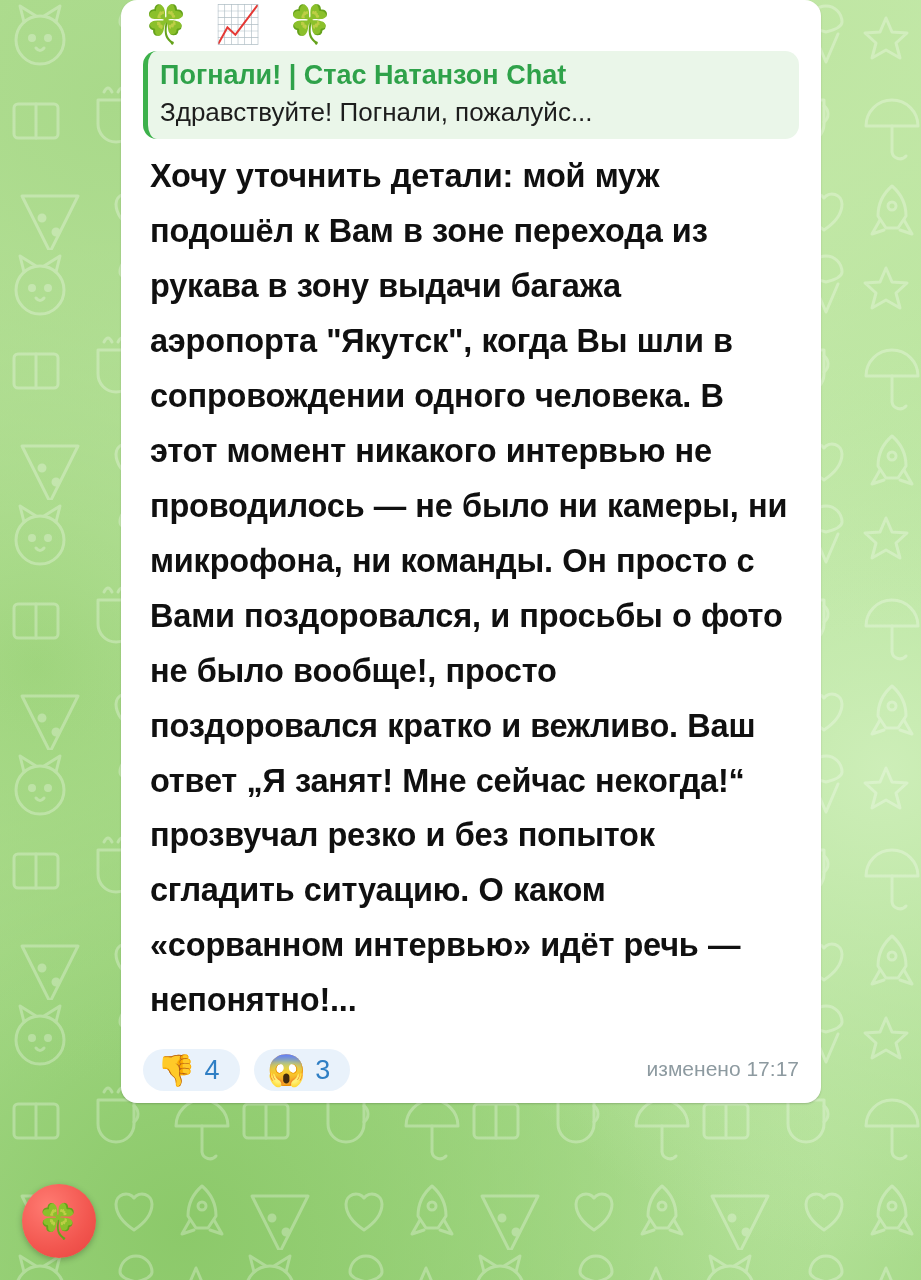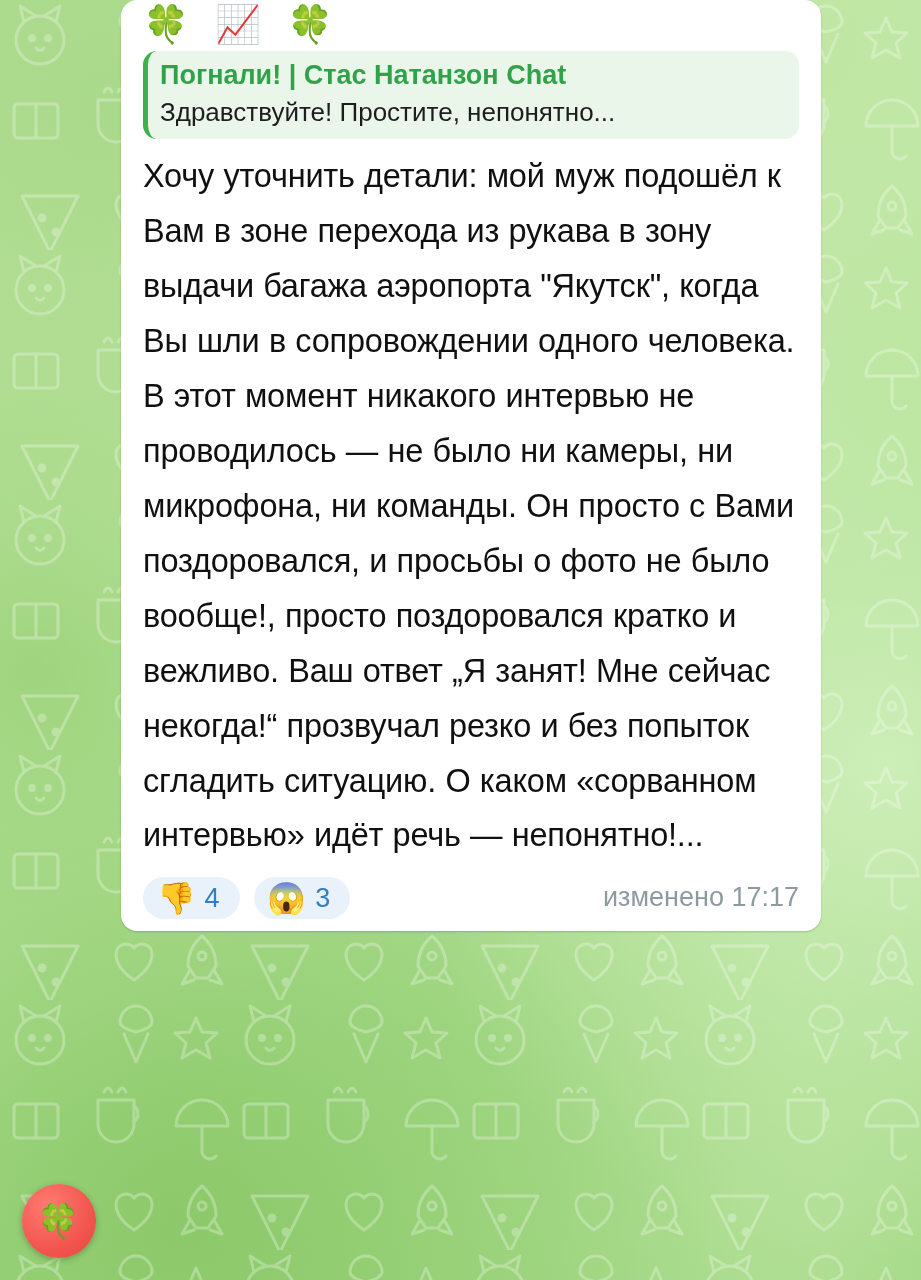--- a/index.html
+++ b/index.html
@@ -86,21 +86,21 @@
 
   
   .msg-text {
     padding: 0 22px;
     font-size: 32.5px;
     line-height: 1.69;
     color: #101010;
     letter-spacing: -0.2px;
     word-spacing: .5px;
   }
-  .msg-text p { margin: 0; }
+  .msg-text p { margin: 7px; font-weight: bold; }
 
   
   .footer {
     display: flex;
     align-items: center;
     padding: 14px 22px 4px 22px;
     gap: 14px;
   }
   .reaction {
     display: flex;
@@ -110,21 +110,21 @@
     border-radius: 22px;
     padding: 7px 20px 7px 14px;
     height: 42px;
     box-sizing: border-box;
   }
   .reaction .emo { font-size: 31px; line-height: 1; }
   .reaction .cnt { font-size: 27px; color: #2f7fc4; font-weight: 500; }
   .spacer { flex: 1 1 auto; }
   .edited {
     color: #8d9aa0;
-    font-size: 27px;
+    font-size: 21px;
     white-space: nowrap;
     padding-bottom: 2px;
   }
 
   
   #quick-reaction {
     position: absolute;
     left: 22px;
     bottom: 22px;
     width: 74px;
@@ -190,21 +190,21 @@
 <div id="bubble">
 
   <div class="emoji-row">
     <span>🍀</span>
     <span>📈</span>
     <span>🍀</span>
   </div>
 
   <div class="reply-quote">
     <div class="reply-title">Погнали! | Стас Натанзон Chat</div>
-    <div class="reply-text">Здравствуйте! Простите, непонятно...</div>
+    <div class="reply-text">Здравствуйте! Погнали, пожалуйс...</div>
   </div>
 
   <div class="msg-text">
     <p>Хочу уточнить детали: мой муж подошёл к Вам в зоне перехода из рукава в зону выдачи багажа аэропорта "Якутск", когда Вы шли в сопровождении одного человека. В этот момент никакого интервью не проводилось — не было ни камеры, ни микрофона, ни команды. Он просто с Вами поздоровался, и просьбы о фото не было вообще!, просто поздоровался кратко и вежливо. Ваш ответ „Я занят! Мне сейчас некогда!“ прозвучал резко и без попыток сгладить ситуацию.
 О каком «сорванном интервью» идёт речь — непонятно!...</p>
   </div>
 
   <div class="footer">
     <div class="reaction">
       <span class="emo">👎</span>

